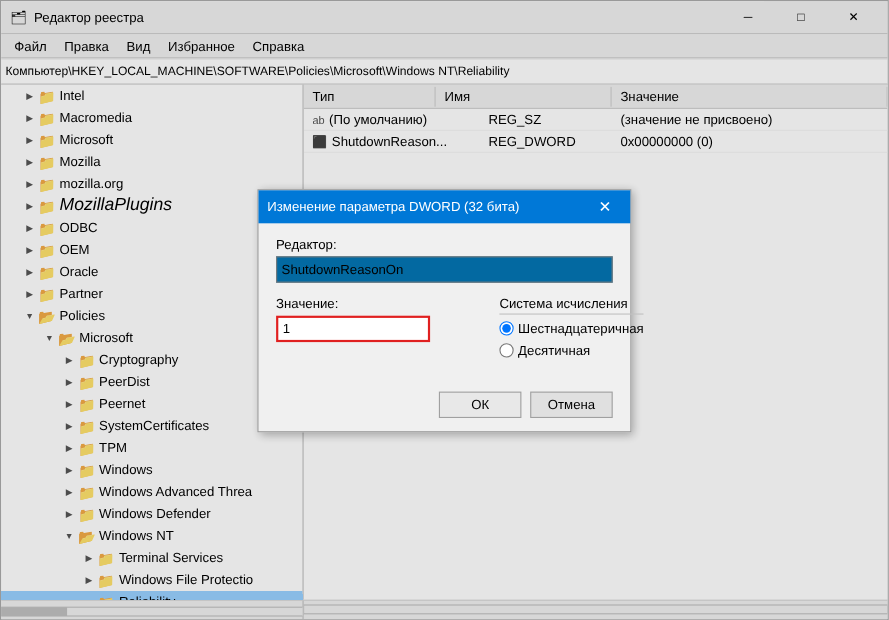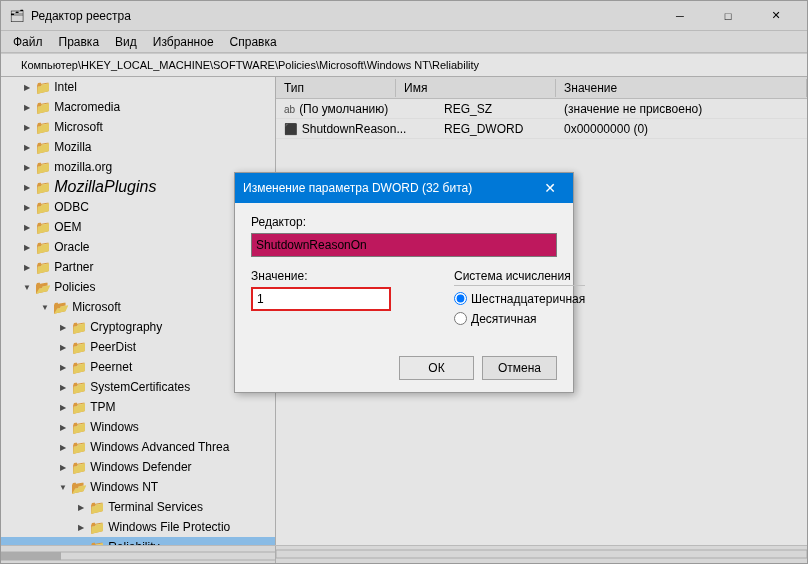--- a/index.html
+++ b/index.html
@@ -65,21 +65,21 @@
       font-size: 12px;
     }
 
     
     .address-bar {
       display: flex;
       align-items: center;
       height: 24px;
       background: #fff;
       border-bottom: 1px solid #c0c0c0;
-      padding: 0 20px;
+      padding: 0 4px;
       border-top: 1px solid #e0e0e0;
     }
     .address-path {
       font-size: 11px;
       color: #000;
     }
 
     
     .main-content {
       display: flex;
@@ -505,21 +505,21 @@
   <div class="modal-overlay">
     <div class="dialog">
 
       <div class="dialog-title-bar">
         <span class="dialog-title-text">Изменение параметра DWORD (32 бита)</span>
         <button class="dialog-close-btn">✕</button>
       </div>
 
       <div class="dialog-body">
         <div class="dialog-field-label">Редактор:</div>
-        <input class="dialog-input" type="text" readonly="" style="background: #be185d; margin-bottom: 12px;" value="ShutdownReasonOn">
+        <input class="dialog-input" type="text" readonly="" style="background: #0369a1; margin-bottom: 12px;" value="ShutdownReasonOn">
 
         <div class="dialog-row">
           <div class="dialog-value-section">
             <div class="dialog-field-label">Значение:</div>
             <input class="dialog-input highlighted" type="text" style="width: 140px; margin-bottom: 0px;" value="1">
           </div>
 
           <div class="dialog-system-section">
             <div class="dialog-system-label">Система исчисления</div>
             <div class="radio-group">

